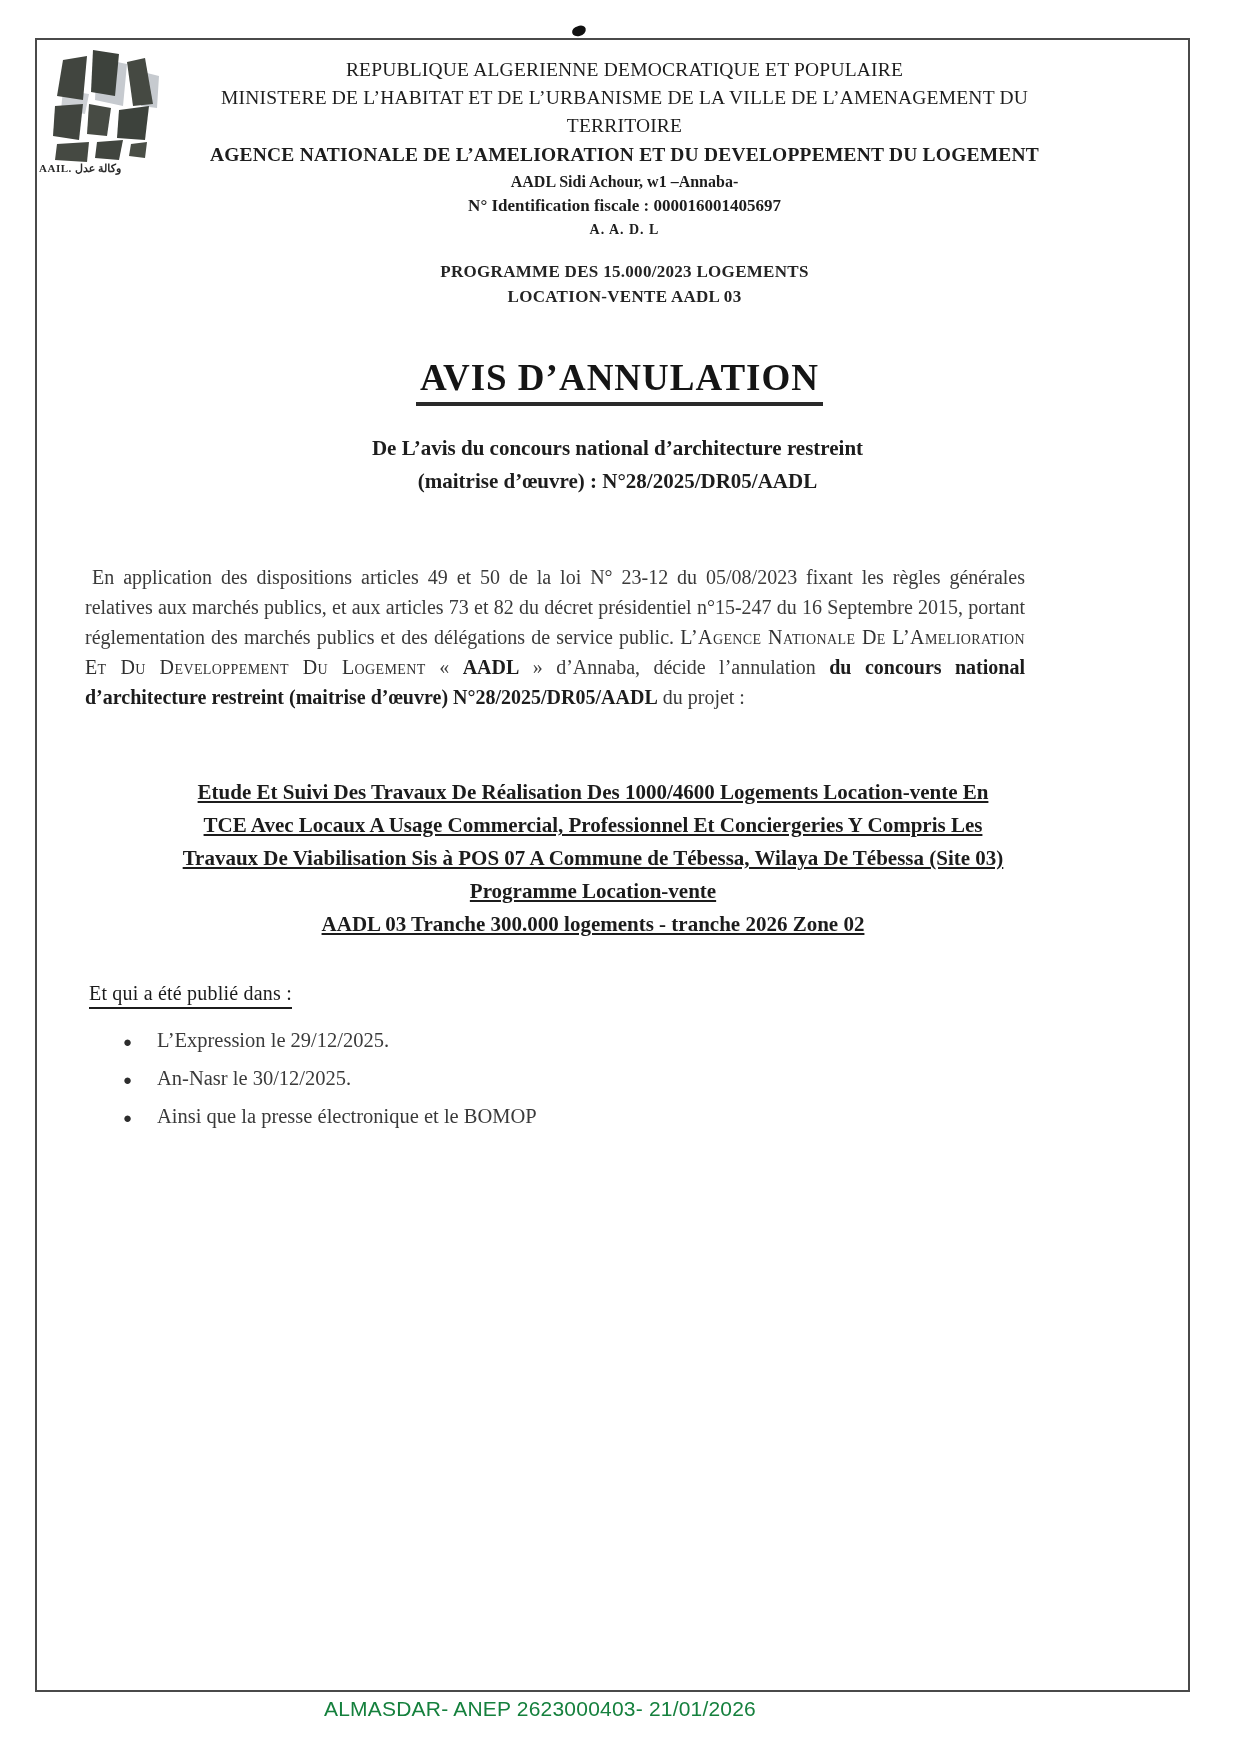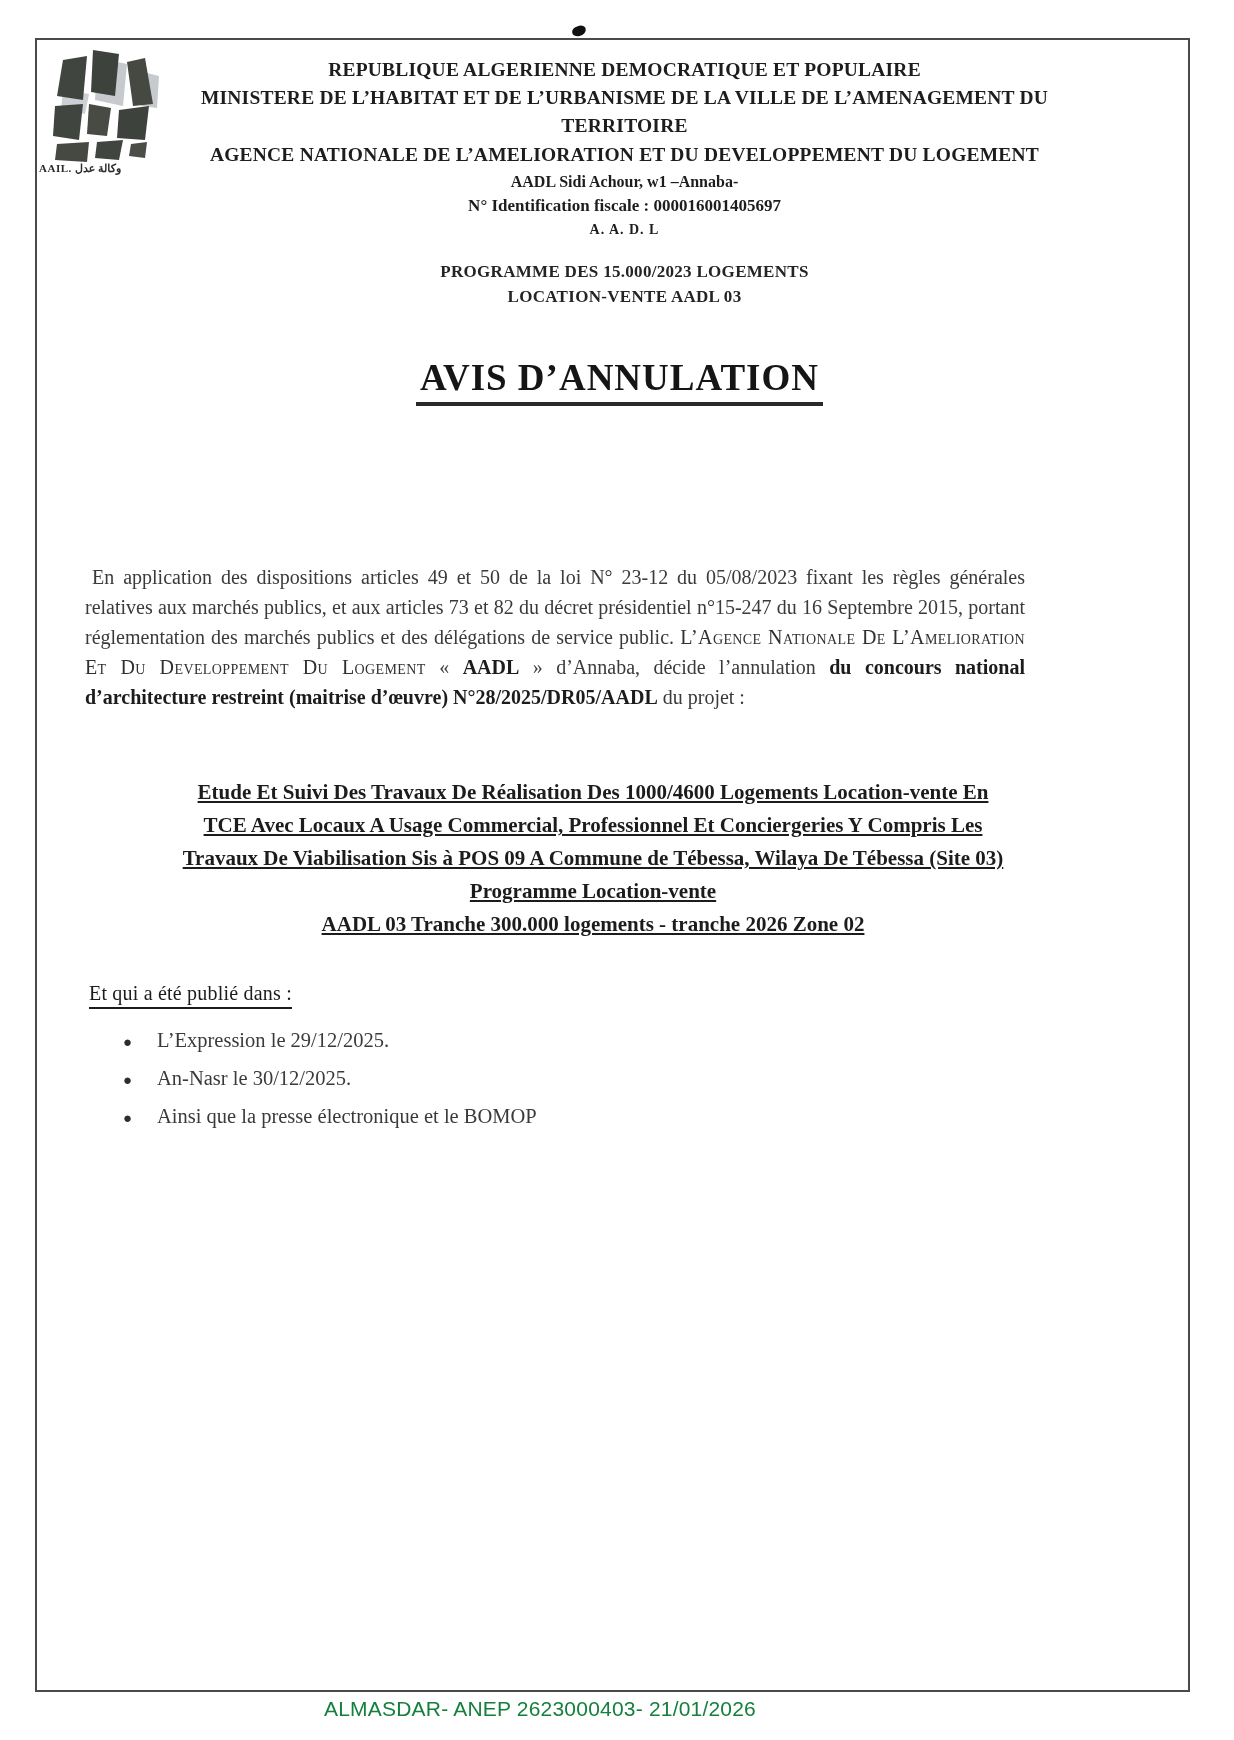--- a/index.html
+++ b/index.html
@@ -11,21 +11,21 @@
     position:absolute;left:35px;top:38px;width:1151px;height:1650px;
     border:2px solid #4a4a4a;background:#fff;
   }
   
   .logo{position:absolute;left:10px;top:8px;width:124px;height:116px;}
   .logo-caption{
     position:absolute;left:2px;top:122px;width:150px;
     font-size:11px;font-weight:bold;color:#2a2a2a;letter-spacing:.5px;white-space:nowrap;
   }
   .header-text{position:absolute;left:0;right:0;top:16px;text-align:center;padding-left:24px;color:#1d1d1d;}
-  .h-line{font-size:19.5px;font-weight:bold;line-height:28px;letter-spacing:.2px;}
+  .h-line{font-size:19.5px;font-weight:normal;line-height:28px;letter-spacing:.2px;}
   .h-agency{font-size:19.5px;font-weight:bold;line-height:30px;letter-spacing:.2px;}
   .h-branch{font-size:16px;font-weight:bold;line-height:24px;}
   .h-fiscal{font-size:17px;font-weight:bold;line-height:24px;}
   .h-acronym{font-size:14px;font-weight:bold;line-height:24px;letter-spacing:1px;}
   .program{margin-top:17px;}
   .p-line{font-size:17px;font-weight:bold;line-height:25px;letter-spacing:.3px;color:#242424;}
   
   .title-wrap{position:absolute;left:0;right:0;top:316px;text-align:center;padding-left:14px;}
   .notice-title{
     display:inline-block;font-size:37px;font-weight:bold;color:#151515;letter-spacing:1px;
@@ -99,27 +99,31 @@
     <div class="h-acronym">A. A. D. L</div>
     <div class="program">
       <div class="p-line">PROGRAMME DES 15.000/2023 LOGEMENTS</div>
       <div class="p-line">LOCATION-VENTE AADL 03</div>
     </div>
   </div>
 
   <div class="title-wrap">
     <span class="notice-title">AVIS D’ANNULATION</span>
   </div>
+  <div class="subtitle">
+    <div>De L’avis du concours national d’architecture restreint</div>
+    <div>(maitrise d’œuvre) : N°28/2025/DR05/AADL</div>
+  </div>
 
   <div class="body-par"><span>En application des dispositions articles 49 et 50 de la loi N° 23-12 du 05/08/2023 fixant les règles générales relatives aux marchés publics, et aux articles 73 et 82 du décret présidentiel n°15-247 du 16 Septembre 2015, portant réglementation des marchés publics et des délégations de service public. </span><span class="smallcaps">L’Agence Nationale De L’Amelioration Et Du Developpement Du Logement</span><span> « </span><span class="b">AADL</span><span> » d’Annaba, décide l’annulation </span><span class="b">du concours national d’architecture restreint (maitrise d’œuvre) N°28/2025/DR05/AADL</span><span> du projet :</span></div>
 
   <div class="project">
     <div>Etude Et Suivi Des Travaux De Réalisation Des 1000/4600 Logements Location-vente En</div>
     <div>TCE Avec Locaux A Usage Commercial, Professionnel Et Conciergeries Y Compris Les</div>
-    <div>Travaux De Viabilisation Sis à POS 09 A Commune de Tébessa, Wilaya De Tébessa (Site 03)</div>
+    <div>Travaux De Viabilisation Sis à POS 07 A Commune de Tébessa, Wilaya De Tébessa (Site 03)</div>
     <div>Programme Location-vente</div>
     <div>AADL 03 Tranche 300.000 logements - tranche 2026 Zone 02</div>
   </div>
 
   <div class="published-heading">Et qui a été publié dans :</div>
   <div class="bullets">
     <div class="bullet-row">
       <span class="bullet-dot">●</span>
       <span class="bullet-text">L’Expression le 29/12/2025.</span>
     </div>

